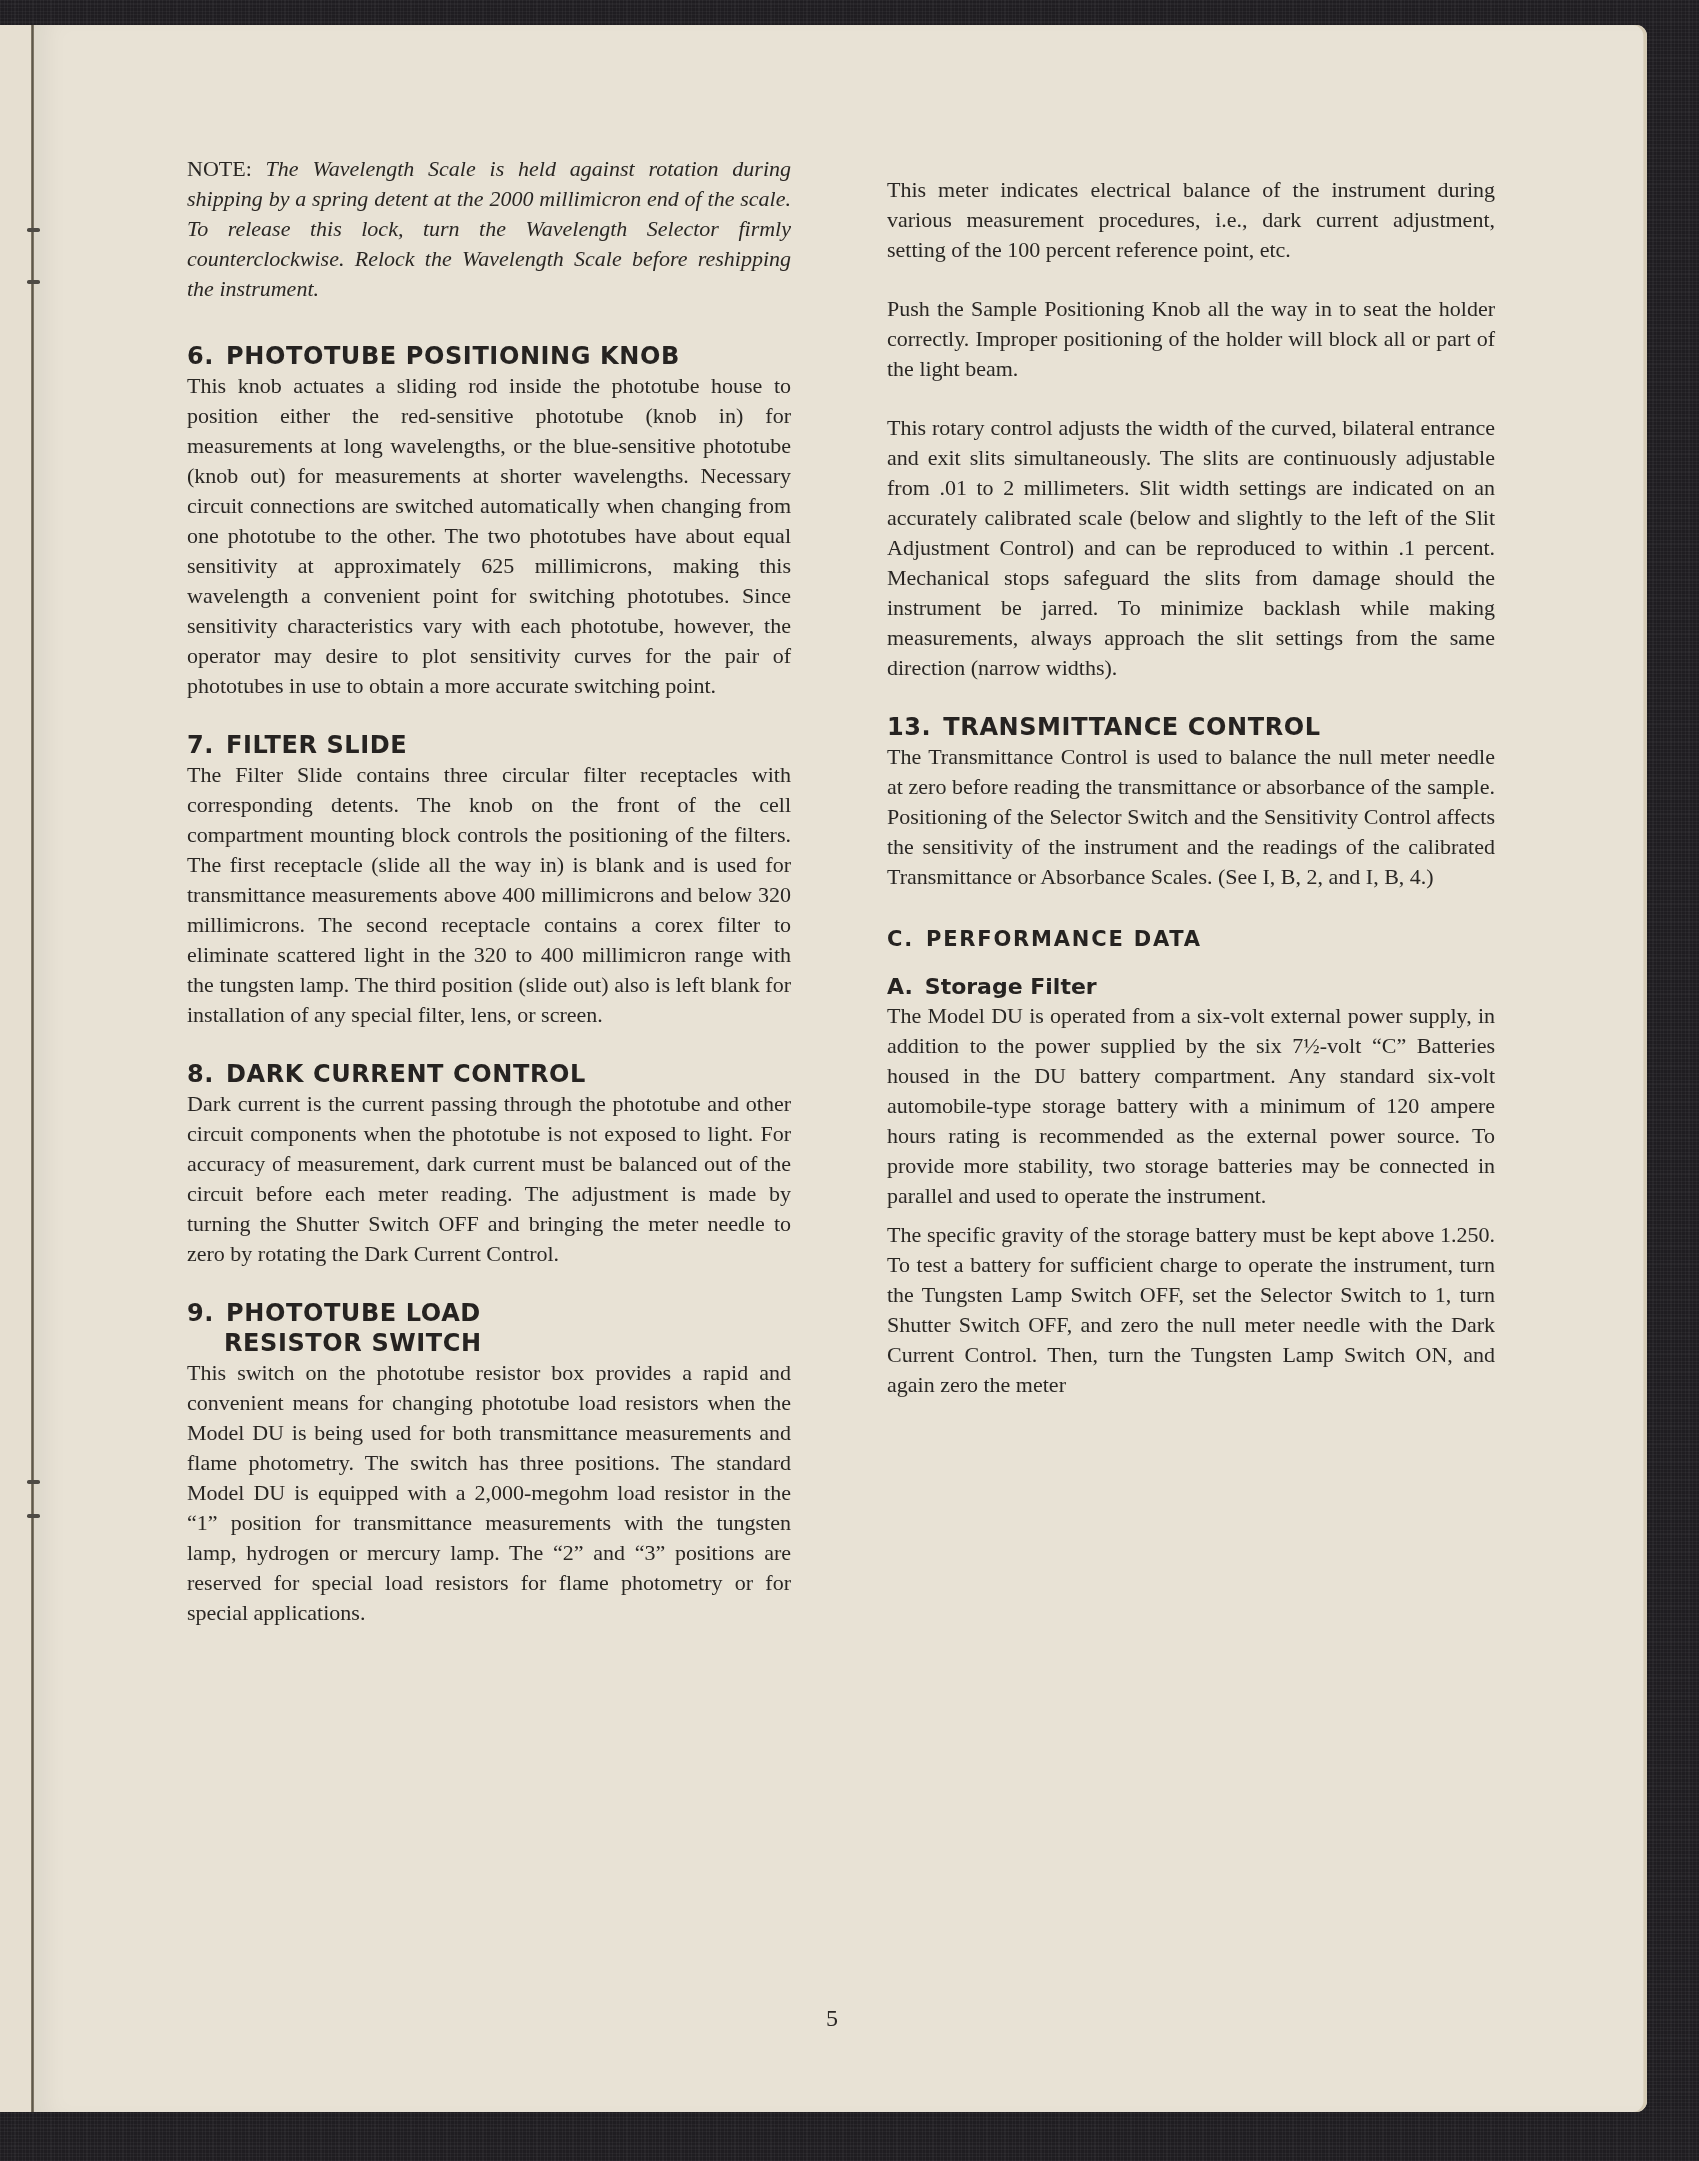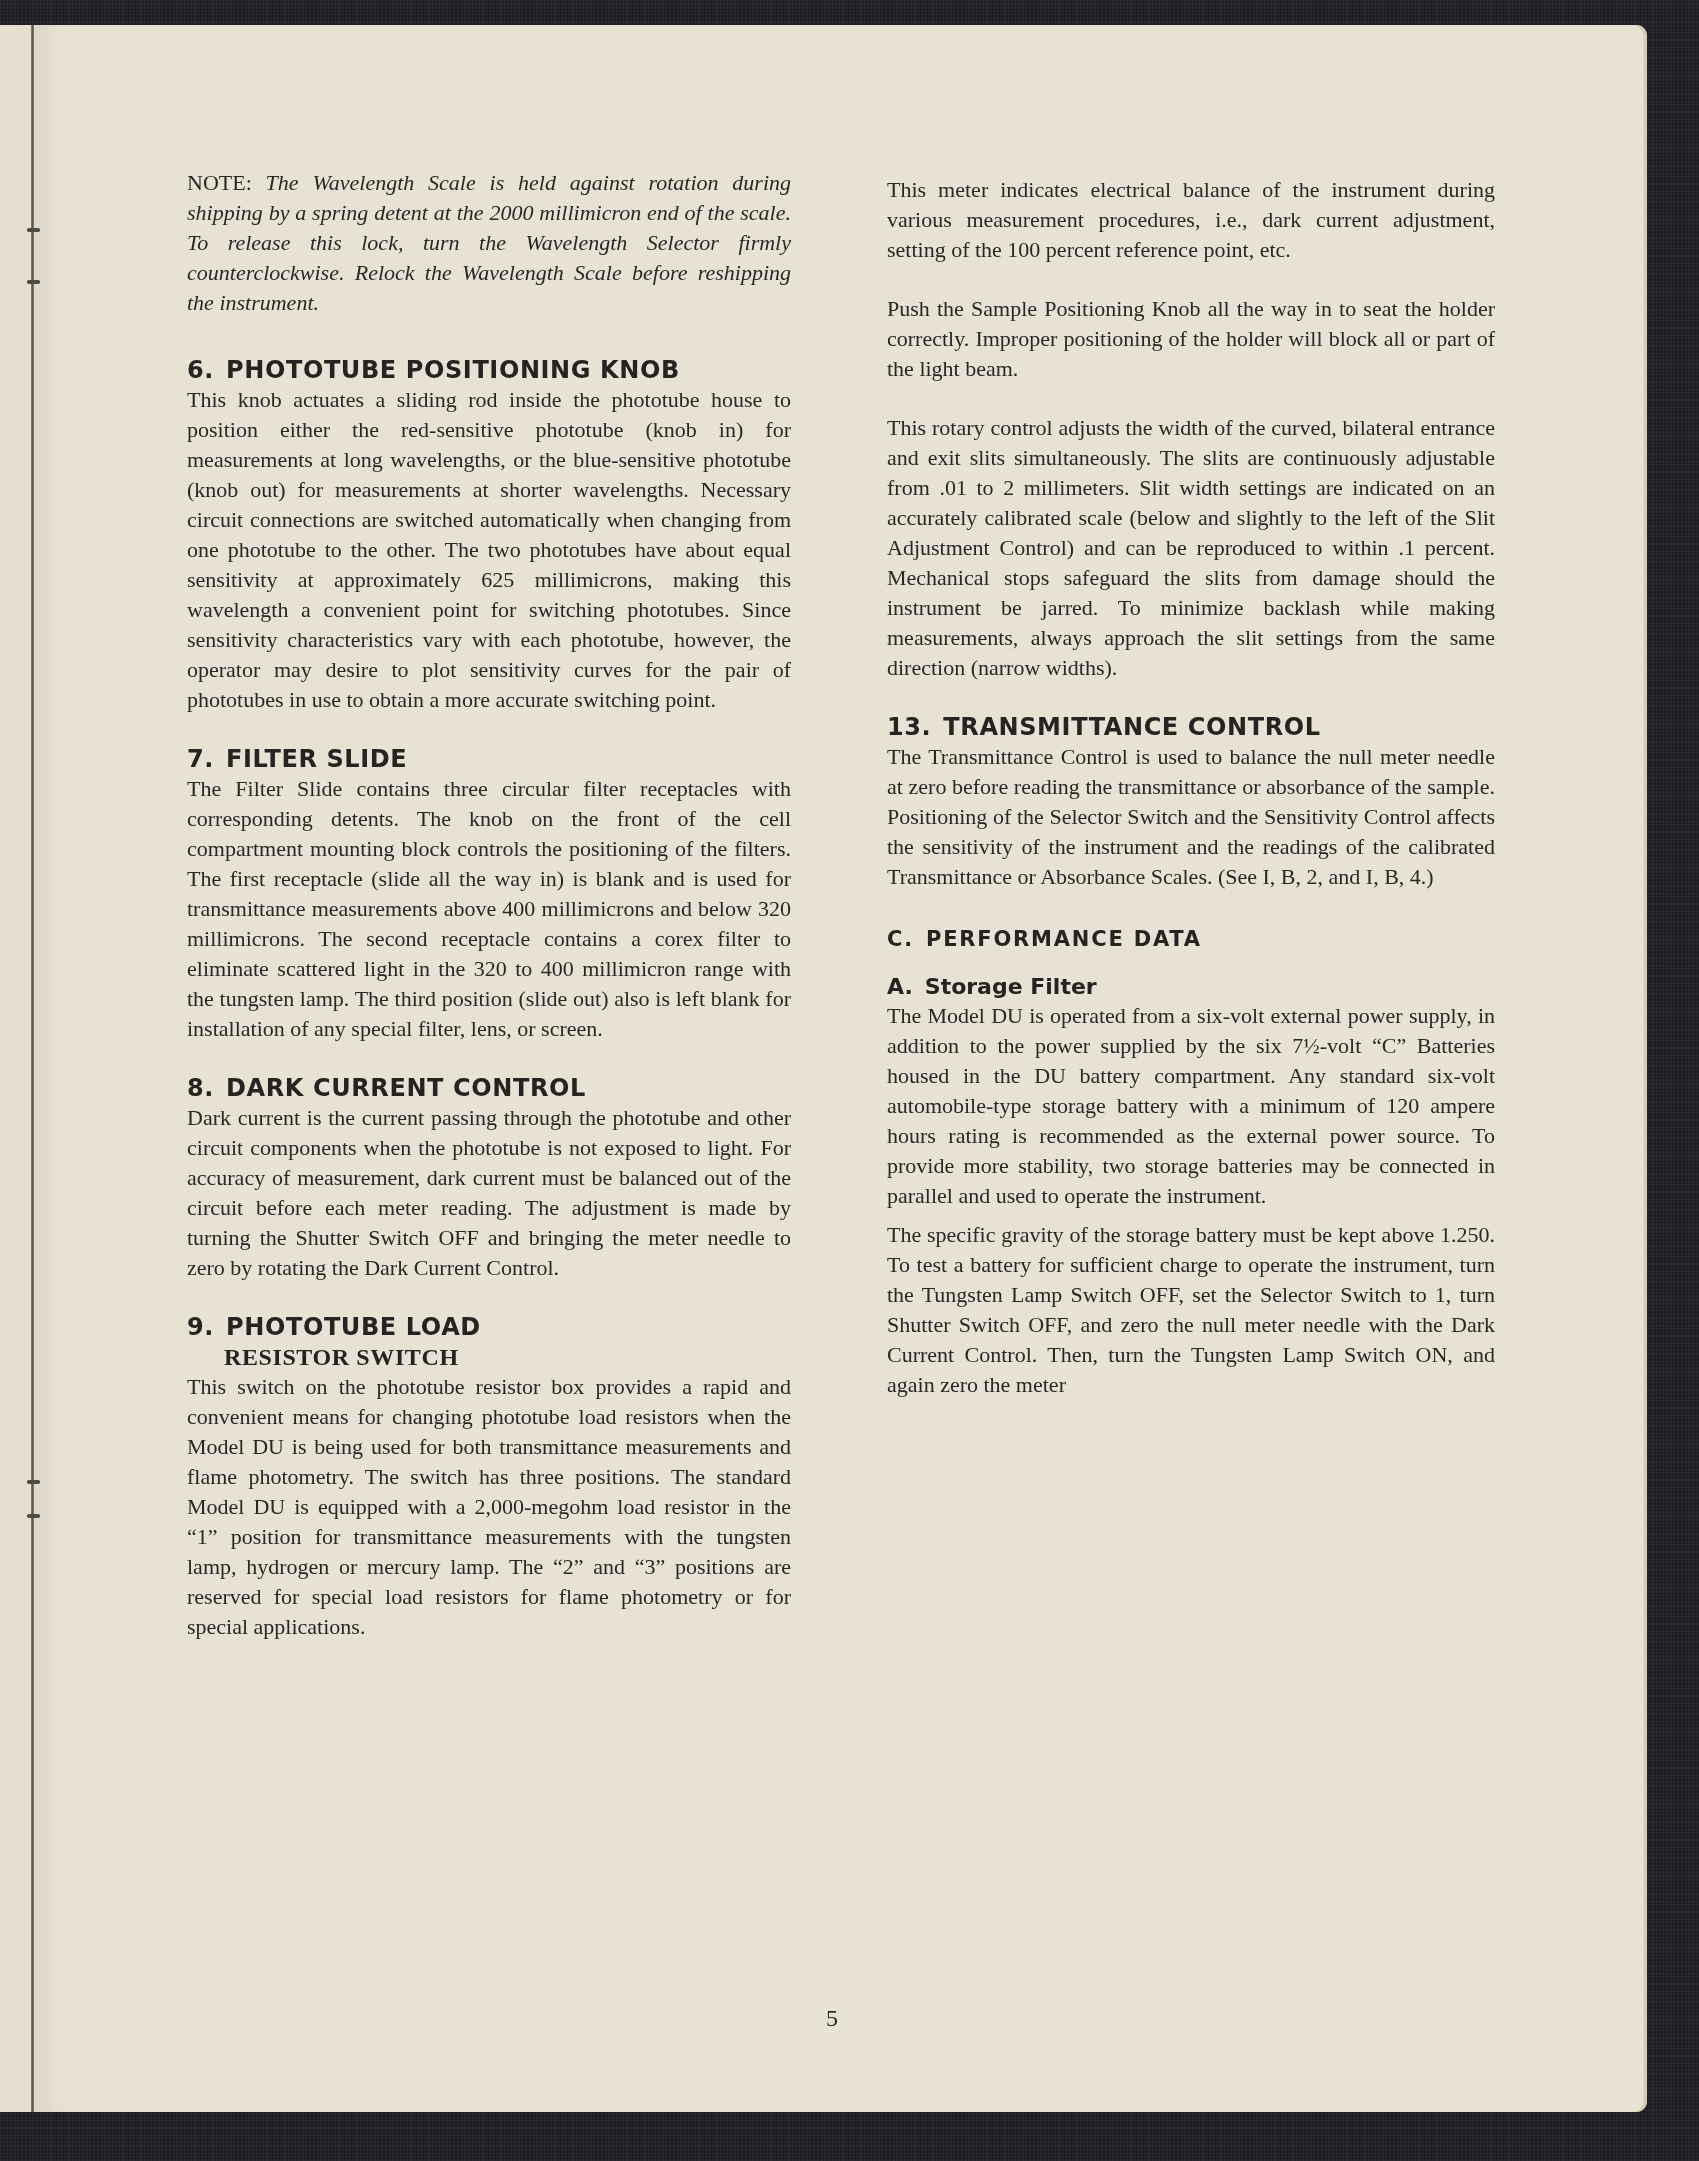--- a/index.html
+++ b/index.html
@@ -22,21 +22,21 @@
   }
   .spine {
     position: absolute; left: 31px; top: 25px; width: 3px; height: 2087px;
     background: linear-gradient(90deg, #8d8470, #5e584c, #8d8470);
   }
   .staple {
     position: absolute; left: 26.6px; width: 13.3px; height: 3.6px;
     background: #4e4a44; border-radius: 1.8px;
   }
   .column {
-    position: absolute; top: 168px; width: 604px;
+    position: absolute; top: 154px; width: 604px;
     font-family: "Liberation Serif", "DejaVu Serif", serif;
     color: #2a2724;
     font-size: 22px; line-height: 30px;
     text-align: justify;
   }
   .col-left { left: 187px; width: 604px; }
   .col-right { left: 887px; width: 608px; top: 175px; }
   .note { margin: 0 0 37px 0; }
   .note .lead { font-style: normal; }
   .note .body { font-style: italic; }
@@ -49,21 +49,21 @@
     font-family: "DejaVu Sans", "Liberation Sans", sans-serif;
     font-weight: bold; font-size: 21px; line-height: 36px; letter-spacing: 1.8px;
     margin: 24px 0 14.5px 0; color: #262321; text-align: left;
   }
   h3.sub {
     font-family: "DejaVu Sans", "Liberation Sans", sans-serif;
     font-weight: bold; font-size: 22px; line-height: 29px;
     margin: 2.4px 0 0 0; color: #262321; text-align: left;
   }
   .heading-num { display: inline-block; min-width: 0; margin-right: 12px; }
-  .heading-indent { display: block; padding-left: 37px; font-family: Liberation Serif, serif; }
+  .heading-indent { display: block; padding-left: 37px; }
   p.para { margin: 0 0 29px 0; }
   p.para.tight { margin-bottom: 9.7px; }
   p.para.last { margin-bottom: 0; }
   .page-number {
     position: absolute; left: 826px; top: 2005px;
     font-family: "Liberation Serif", serif; font-size: 24px; color: #2a2724;
   }
 </style>
 </head>
 <body>

